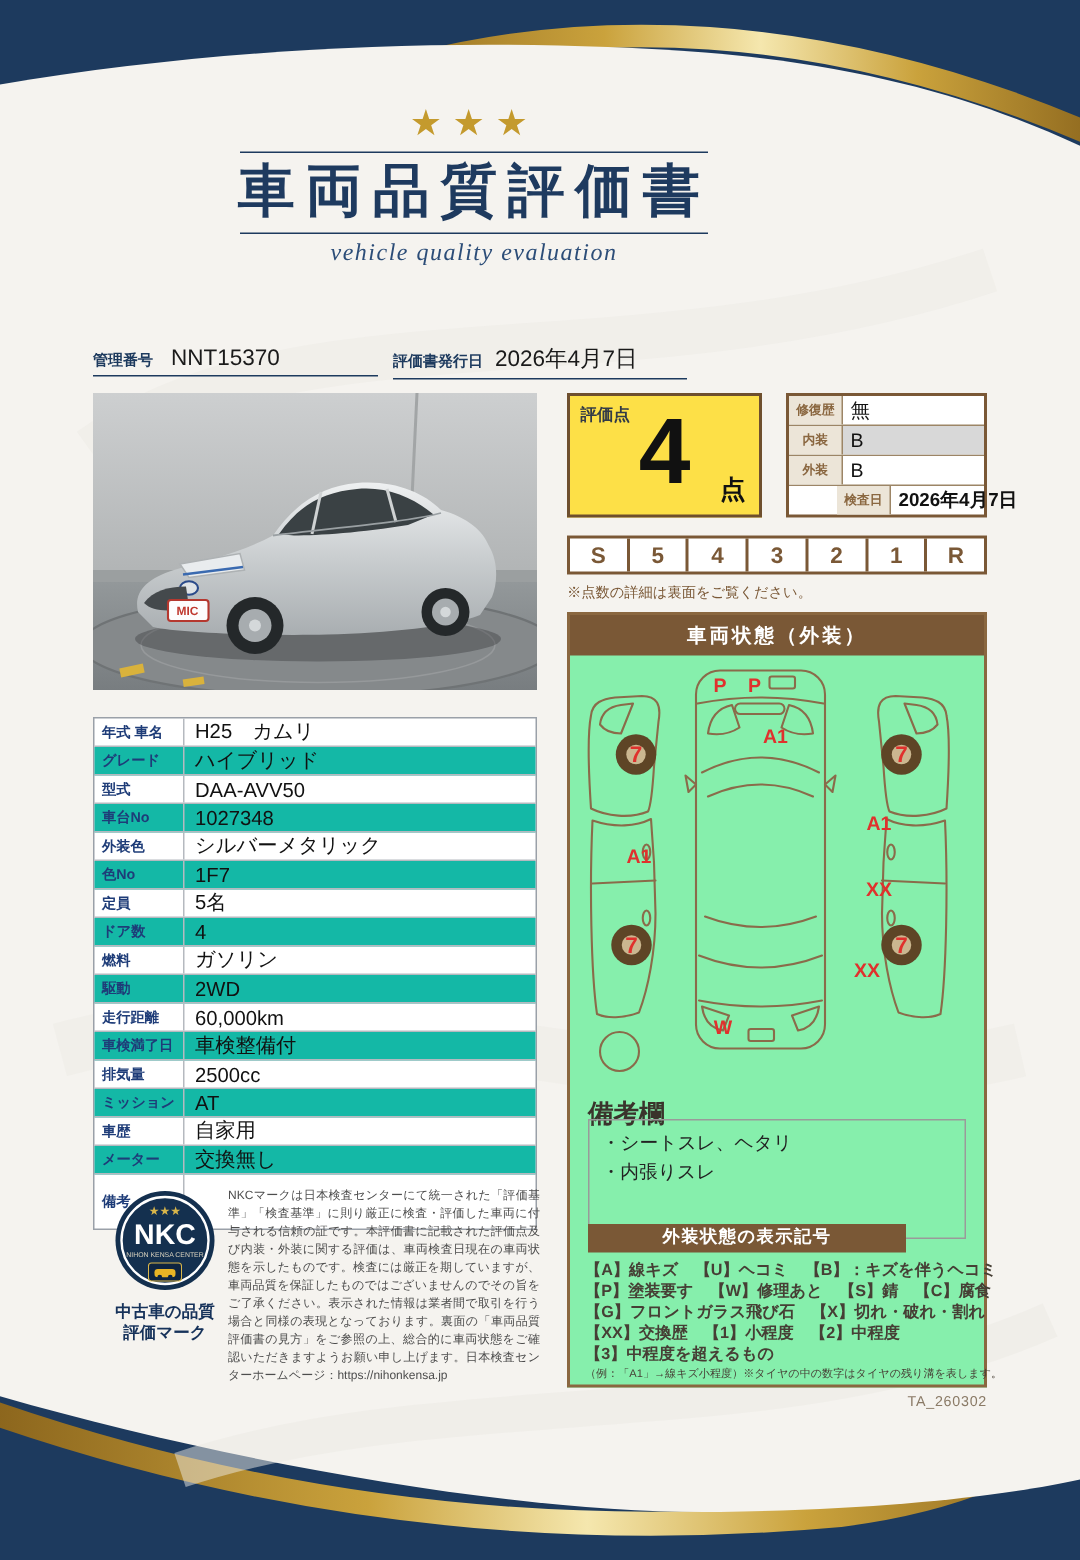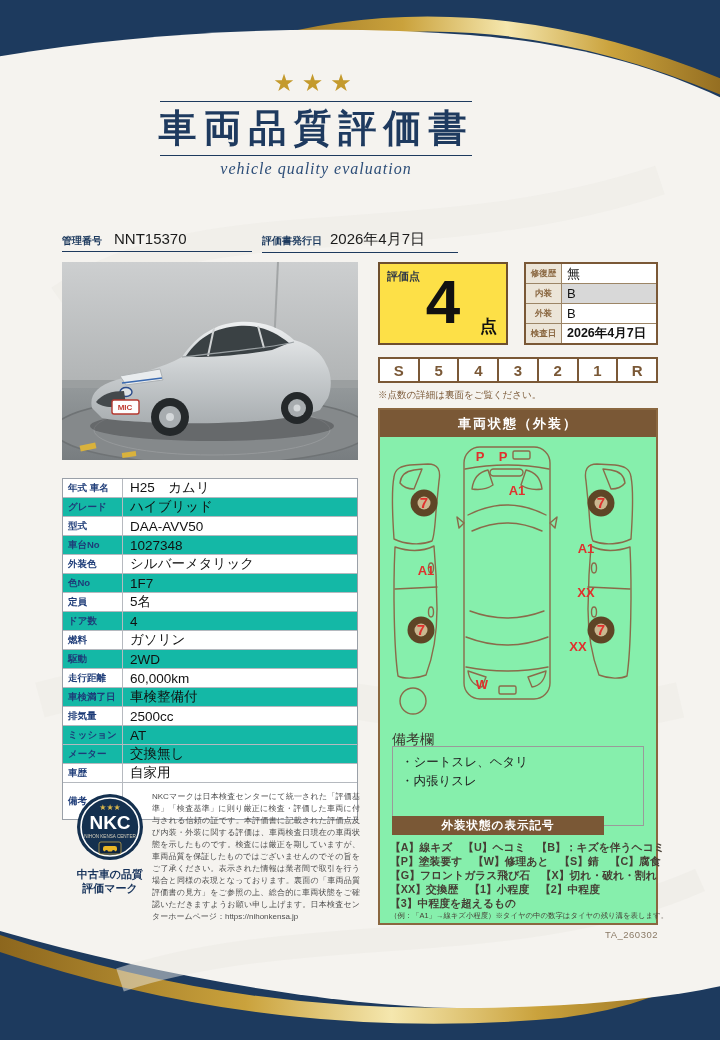--- a/index.html
+++ b/index.html
@@ -51,21 +51,21 @@
     border:2.5px solid #6e4f2e;box-sizing:border-box;}
   .score-label{position:absolute;left:7px;top:5px;font-size:11px;font-weight:bold;color:#333b47;}
   .score-value{position:absolute;left:0;top:-2px;width:100%;text-align:center;
     font-size:62px;font-weight:bold;color:#111;line-height:80px;}
   .score-unit{position:absolute;right:9px;bottom:5px;font-size:17px;font-weight:bold;color:#111;}
 
   
   .summary-table{position:absolute;left:524px;top:262px;width:134px;height:83px;
     border:2px solid #7a5836;background:#fff;box-sizing:border-box;display:flex;flex-direction:column;}
   .sum-row{display:flex;flex:1;border-bottom:1px solid #9c8566;box-sizing:border-box;}
-  .sum-row:last-child{border-bottom:none;}
+  .sum-row:last-child{border-bottom:none;padding-left:32px;}
   .sum-label{width:36px;flex:0 0 36px;background:#ece5d8;border-right:1px solid #9c8566;
     font-size:8.5px;font-weight:bold;color:#8a6740;display:flex;align-items:center;
     justify-content:center;box-sizing:border-box;}
   .sum-value{flex:1;font-size:13px;color:#111;display:flex;align-items:center;padding-left:5px;
     white-space:nowrap;}
   .sum-row.shaded .sum-value{background:#d8d8d8;}
   .sum-row.date .sum-value{font-size:12.5px;font-weight:600;}
 
   
   .scale{position:absolute;left:378px;top:357px;width:280px;height:26px;border:2px solid #7a5836;
@@ -74,21 +74,21 @@
     justify-content:center;font-size:15px;font-weight:bold;color:#7a5836;box-sizing:border-box;}
   .scale-cell:last-child{border-right:none;}
   .scale-note{position:absolute;left:378px;top:389px;font-size:9.5px;color:#7a5836;}
 
   
   .panel{position:absolute;left:378px;top:408px;width:280px;height:517px;background:#86efac;
     border:2px solid #8a6740;box-sizing:border-box;}
   .panel-header{position:absolute;left:0;top:0;width:100%;height:27px;background:#7a5836;
     color:#fff;font-weight:bold;font-size:13px;text-align:center;line-height:27px;letter-spacing:2px;}
   .diagram{position:absolute;left:0;top:29px;}
-  .remarks-label{position:absolute;left:12px;top:321px;font-size:14px;font-weight:normal;color:#3a342c;}
+  .remarks-label{position:absolute;left:12px;top:321px;font-size:17px;font-weight:bold;color:#3a342c;}
   .remarks-box{position:absolute;left:12px;top:336px;width:252px;height:80px;border:1px solid #9a9a9a;
     box-sizing:border-box;padding:6px 8px;}
   .remark-line{font-size:12.5px;color:#222;line-height:1.55;}
   .legend-header{position:absolute;left:12px;top:406px;width:212px;height:19px;background:#7a5836;
     color:#fff;font-weight:bold;font-size:11.5px;text-align:center;line-height:19px;letter-spacing:1px;}
   .legend{position:absolute;left:10px;top:430px;width:260px;}
   .legend-line{font-size:10.8px;font-weight:bold;color:#463f35;line-height:1.3;white-space:nowrap;}
   .legend-note{position:absolute;left:10px;top:501px;font-size:7.4px;color:#463f35;white-space:nowrap;}
   .doc-code{position:absolute;left:378px;top:929px;width:280px;text-align:right;
     font-size:9.5px;color:#8a7a66;letter-spacing:0.5px;}
@@ -236,27 +236,27 @@
           <div class="spec-value">車検整備付</div>
         </div>
         <div class="spec-row">
           <div class="spec-label">排気量</div>
           <div class="spec-value">2500cc</div>
         </div>
         <div class="spec-row alt">
           <div class="spec-label">ミッション</div>
           <div class="spec-value">AT</div>
         </div>
+        <div class="spec-row">
+          <div class="spec-label">車歴</div>
+          <div class="spec-value">自家用</div>
+        </div>
         <div class="spec-row alt">
           <div class="spec-label">メーター</div>
           <div class="spec-value">交換無し</div>
-        </div>
-        <div class="spec-row">
-          <div class="spec-label">車歴</div>
-          <div class="spec-value">自家用</div>
         </div>
         <div class="spec-row tall">
           <div class="spec-label">備考</div>
           <div class="spec-value"></div>
         </div>
       </div>
 
     <div class="nkc-logo">
       <svg width="68" height="68" viewBox="0 0 68 68">
         <circle cx="34" cy="34" r="33" fill="#14304f"></circle>

